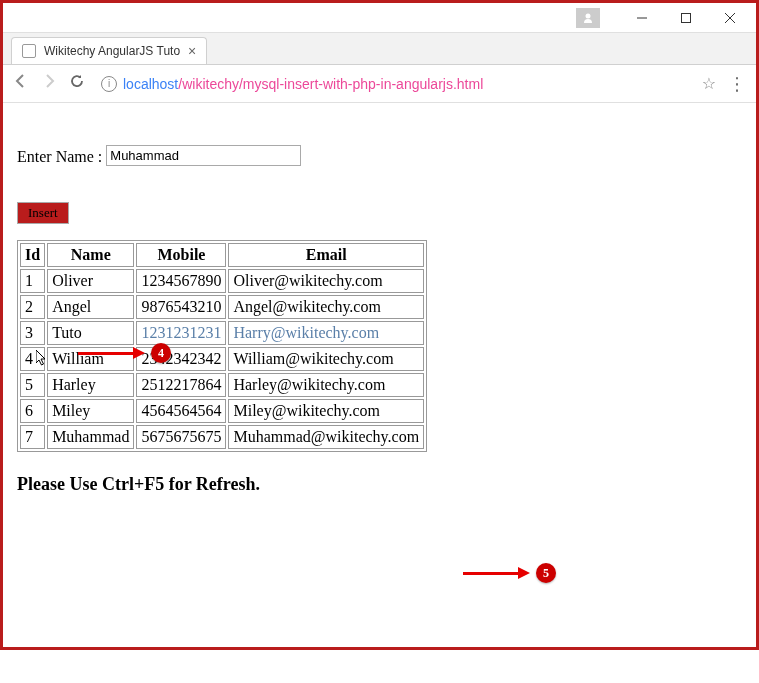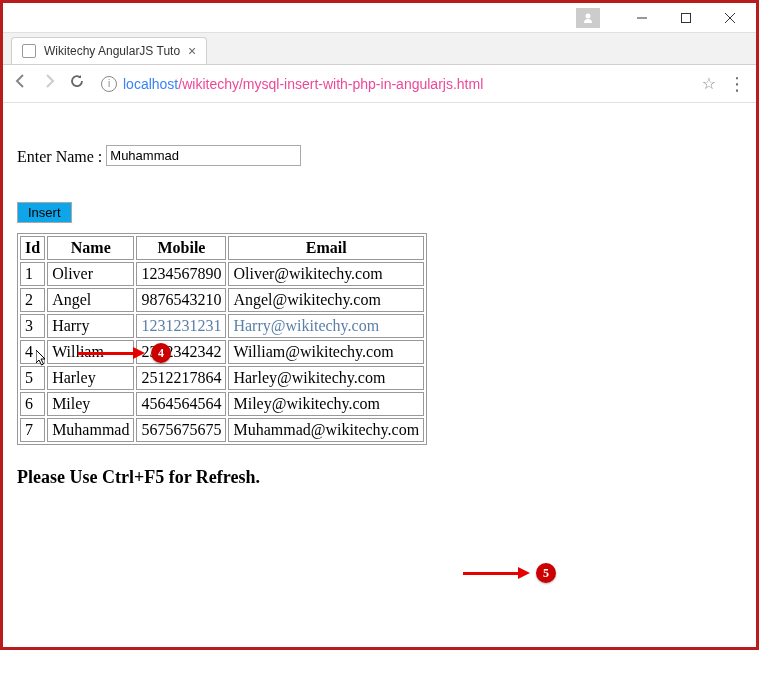--- a/index.html
+++ b/index.html
@@ -28,21 +28,21 @@
     .star-btn { color: #888; font-size: 16px; }
     .menu-dots { color: #666; font-size: 18px; }
     
     .content { padding: 16px 14px; position: relative; font-family: "Times New Roman", serif; }
     .heading { font-size: 32px; font-weight: bold; margin: 10px 0 28px; }
     
     .form-row { margin: 26px 0; font-size: 16px; display: flex; align-items: flex-end; }
     .form-label { display: inline-block; }
     .form-input { font-family: Arial, sans-serif; font-size: 13px; padding: 2px 3px; border: 1px solid #a9a9a9; width: 195px; margin-left: 4px; }
     
-    .insert-btn { font-family: Liberation Sans, sans-serif; font-size: 13px; padding: 2px 10px; border: 1px solid #a9a9a9; background: #0ea5e9; margin-top: 10px; margin-bottom: 8px; }
+    .insert-btn { font-family: Liberation Serif, serif; font-size: 13px; padding: 2px 10px; border: 1px solid #a9a9a9; background: #b91c1c; margin-top: 10px; margin-bottom: 14px; }
     .cursor-overlay { position: absolute; pointer-events: none; }
     
     .data-table { border-collapse: separate; border-spacing: 2px; border: 1px solid #999; margin-top: 2px; }
     .data-table th, .data-table td { border: 1px solid #999; padding: 2px 4px; font-size: 16px; text-align: left; }
     .data-table th { text-align: center; font-weight: bold; }
     
     .refresh-msg { font-weight: bold; font-size: 18px; margin-top: 22px; }
     
     .arrow { position: absolute; display: flex; align-items: center; }
     .arrow-line { height: 3px; background: #e60000; }
@@ -153,21 +153,21 @@
             <td>Oliver@wikitechy.com</td>
           </tr>
           <tr>
             <td>2</td>
             <td>Angel</td>
             <td>9876543210</td>
             <td>Angel@wikitechy.com</td>
           </tr>
           <tr>
             <td>3</td>
-            <td>Harry</td>
+            <td>Tuto</td>
             <td class="clink">1231231231</td>
             <td class="clink">Harry@wikitechy.com</td>
           </tr>
           <tr>
             <td>4</td>
             <td>William</td>
             <td>2342342342</td>
             <td>William@wikitechy.com</td>
           </tr>
           <tr>

